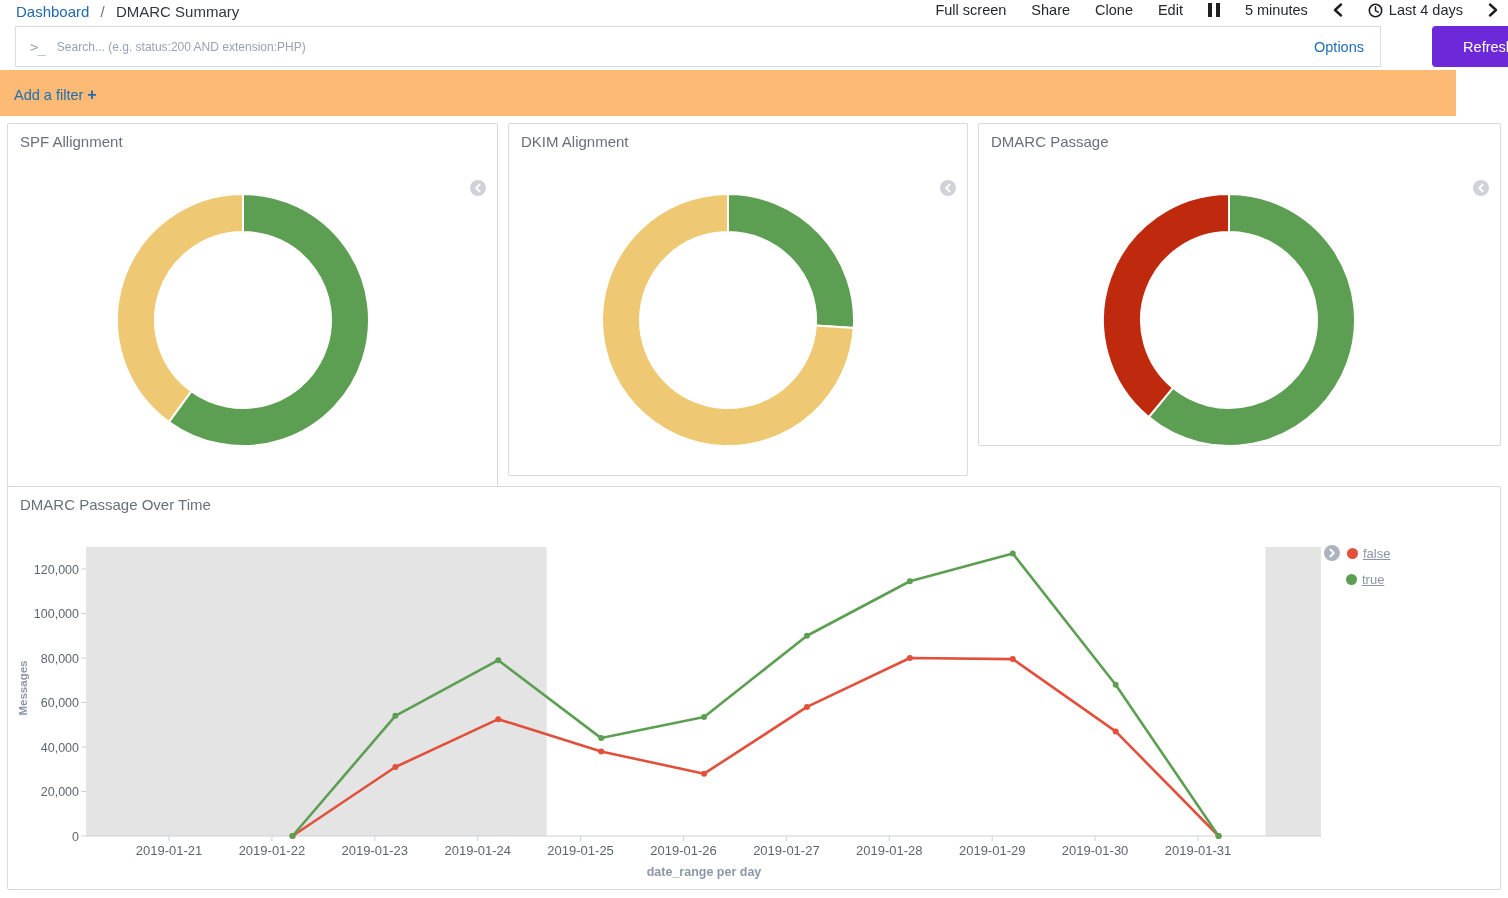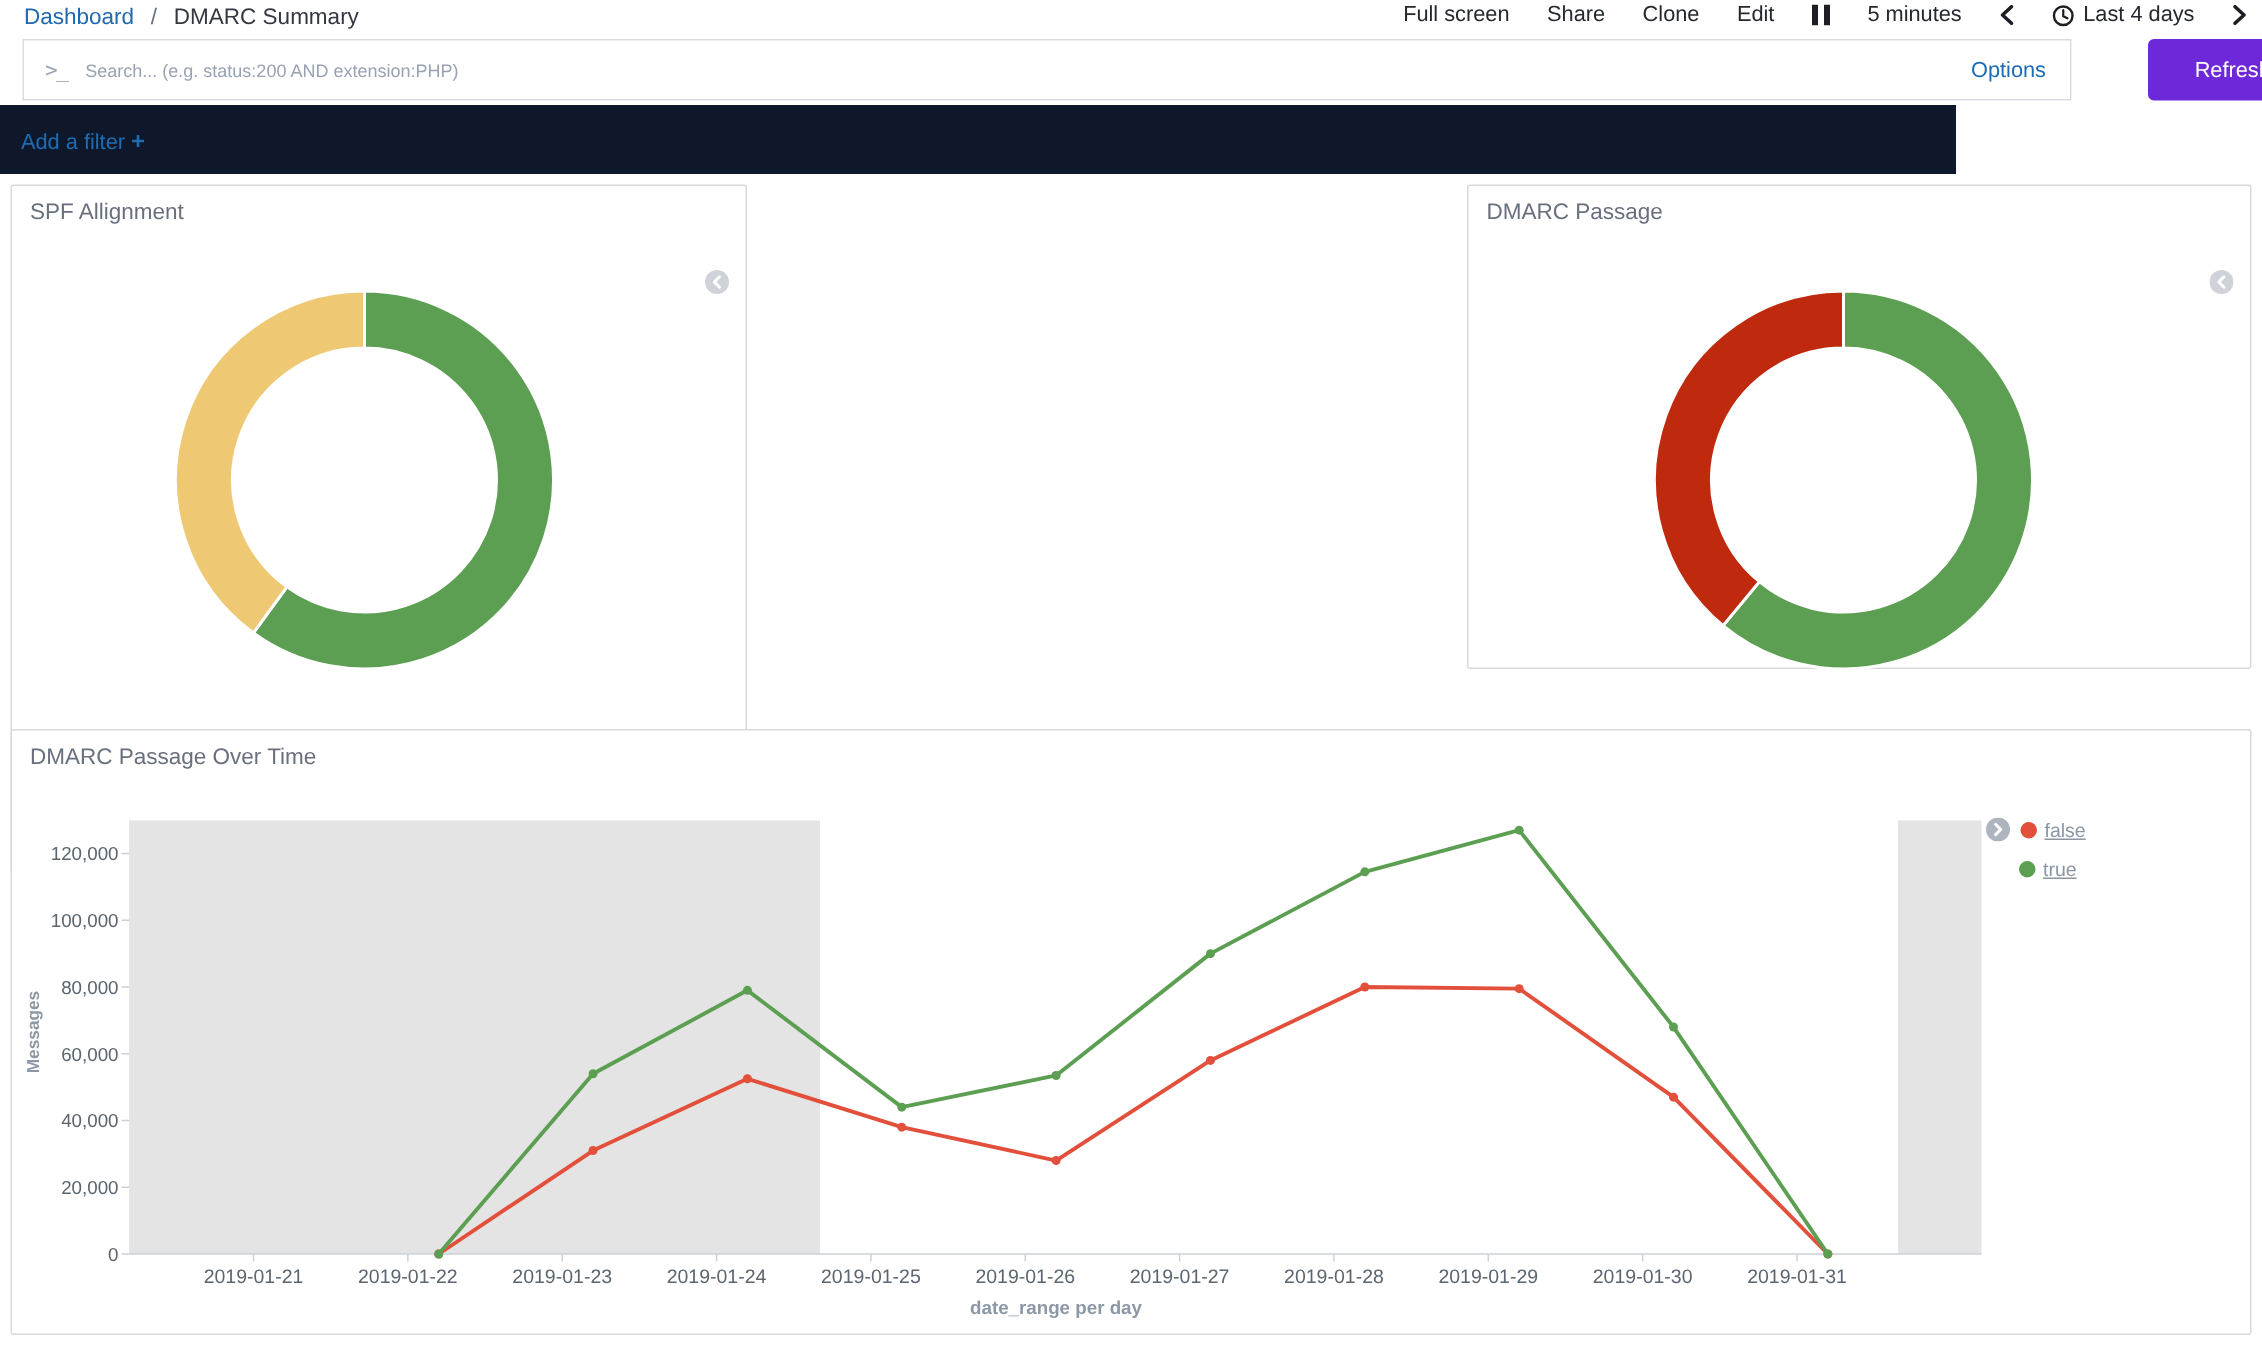--- a/index.html
+++ b/index.html
@@ -22,21 +22,21 @@
                border:1px solid #d9dde3; display:flex; align-items:center; }
   .prompt-icon { font-family:"DejaVu Sans Mono",monospace; color:#9aa5b1; font-size:14px; margin-left:14px; letter-spacing:-1px; }
   .search-input { flex:1; border:none; outline:none; font-size:12px; color:#343741; margin-left:12px;
                   font-family:"Liberation Sans",sans-serif; background:transparent; }
   .search-input::placeholder { color:#98a2b3; }
   .options-link { color:#1e6db2; font-size:14.5px; margin-right:16px; cursor:pointer; }
   .refresh-btn { position:absolute; left:1388px; top:26px; width:113px; height:41px; background:#6d28d9; color:#fff;
                  border:none; border-radius:4px; font-size:14.5px; font-family:"Liberation Sans",sans-serif; cursor:pointer;margin-left:44px; }
 
   
-  .filter-strip { position:absolute; left:0; top:70px; width:1304px; height:46px; background:#0f172a; }
+  .filter-strip { position:absolute; left:0; top:70px; width:1456px; height:46px; background:#fdba74; }
   .add-filter { position:absolute; left:14px; top:16px; font-size:14.5px; color:#1e6db2; cursor:pointer; }
   .add-filter b { font-size:16px; margin-left:4px; font-weight:700; }
 
   
   .panel { position:absolute; background:#fff; border:1px solid #d9d9d9; border-radius:2px; }
   .panel-title { position:absolute; left:12px; top:9px; font-size:15px; color:#69707d; z-index:3; }
   #panel-spf   { left:7px;   top:123px; width:491px;  height:459px; }
   #panel-dkim  { left:508px; top:123px; width:460px;  height:353px; }
   #panel-dmarc { left:978px; top:123px; width:523px;  height:323px; }
   #panel-time  { left:7px;   top:486px; width:1494px; height:404px; }
@@ -118,20 +118,31 @@
     <svg class="collapse-icon" viewBox="0 0 16 16">
       <circle cx="8" cy="8" r="8" fill="#cfd3d9"></circle>
         <polyline points="9.6,4.6 6.2,8 9.6,11.4" fill="none" stroke="#fff" stroke-width="2" stroke-linecap="round" stroke-linejoin="round"></polyline>
     </svg>
     <svg class="donut-svg" id="chart-spf" width="280" height="280" viewBox="0 0 280 280">
         <path d="M140 14A126 126 0 1 1 65.93905821114839 241.9361412912434L88.27489779826237 211.19349550499538A88 88 0 1 0 140 52Z" fill="#5d9f52" stroke="#fff" stroke-width="2"></path>
         <path d="M65.93905821114839 241.9361412912434A126 126 0 0 1 139.99999999999997 14L139.99999999999997 52A88 88 0 0 0 88.27489779826237 211.19349550499538Z" fill="#eec873" stroke="#fff" stroke-width="2"></path>
       </svg>
   </div>
 
+  <div class="panel" id="panel-dkim">
+    <div class="panel-title">DKIM Alignment</div>
+    <svg class="collapse-icon" viewBox="0 0 16 16">
+      <circle cx="8" cy="8" r="8" fill="#cfd3d9"></circle>
+        <polyline points="9.6,4.6 6.2,8 9.6,11.4" fill="none" stroke="#fff" stroke-width="2" stroke-linecap="round" stroke-linejoin="round"></polyline>
+    </svg>
+    <svg class="donut-svg" id="chart-dkim" width="280" height="280" viewBox="0 0 280 280">
+        <path d="M140 14A126 126 0 0 1 265.75136778196224 147.9116054606935L227.82635210168792 145.52556571857957A88 88 0 0 0 140 52Z" fill="#5d9f52" stroke="#fff" stroke-width="2"></path>
+        <path d="M265.75136778196224 147.9116054606935A126 126 0 1 1 140.0000000000002 14L140.00000000000014 52A88 88 0 1 0 227.82635210168792 145.52556571857957Z" fill="#eec873" stroke="#fff" stroke-width="2"></path>
+      </svg>
+  </div>
 
   <div class="panel" id="panel-dmarc">
     <div class="panel-title">DMARC Passage</div>
     <svg class="collapse-icon" viewBox="0 0 16 16">
       <circle cx="8" cy="8" r="8" fill="#cfd3d9"></circle>
         <polyline points="9.6,4.6 6.2,8 9.6,11.4" fill="none" stroke="#fff" stroke-width="2" stroke-linecap="round" stroke-linejoin="round"></polyline>
     </svg>
     <svg class="donut-svg" id="chart-dmarc" width="280" height="280" viewBox="0 0 280 280">
         <path d="M140 14A126 126 0 1 1 59.68457729166511 237.08466858974944L83.90668890211532 207.80516536426944A88 88 0 1 0 140 52Z" fill="#5d9f52" stroke="#fff" stroke-width="2"></path>
         <path d="M59.68457729166511 237.08466858974944A126 126 0 0 1 139.99999999999997 14L139.99999999999997 52A88 88 0 0 0 83.90668890211532 207.80516536426944Z" fill="#bf290d" stroke="#fff" stroke-width="2"></path>

